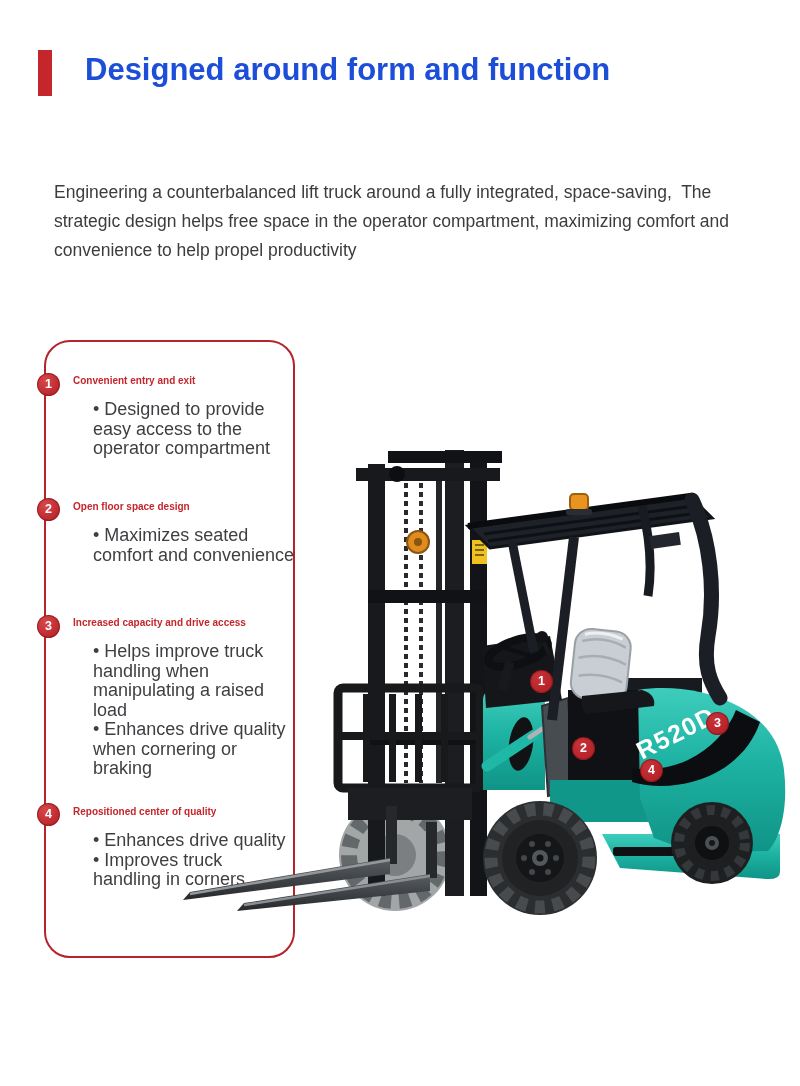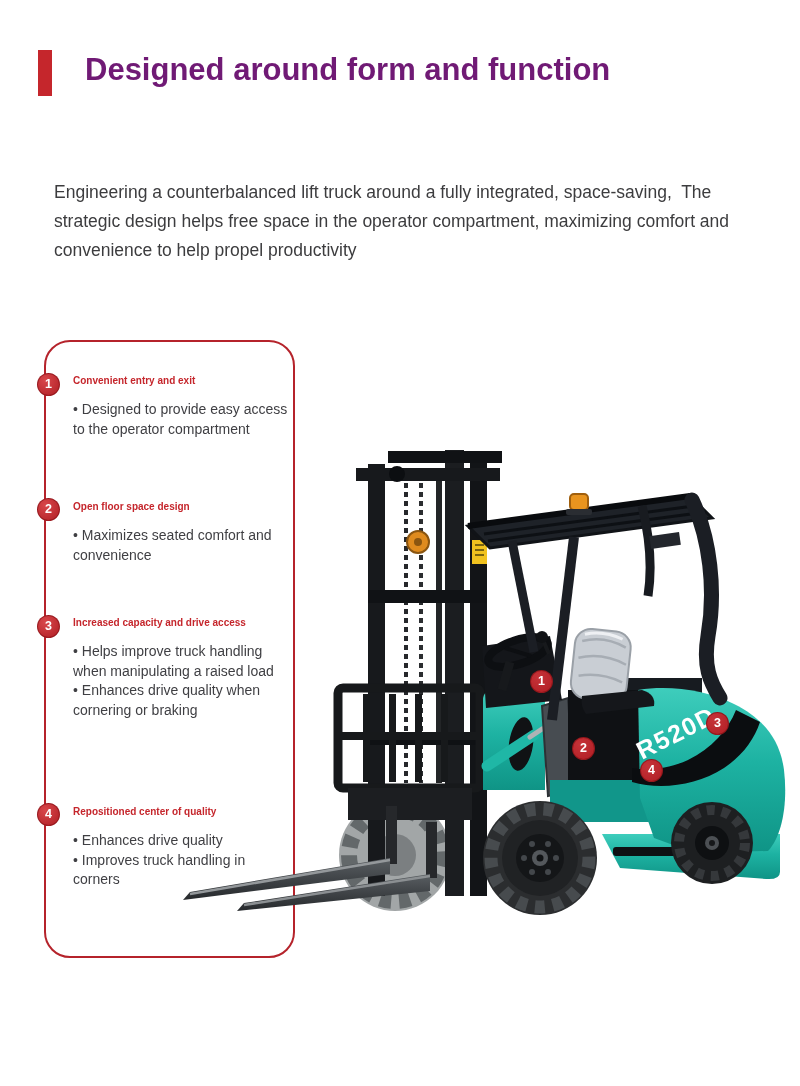--- a/index.html
+++ b/index.html
@@ -5,39 +5,39 @@
   html,body { margin:0; padding:0; background:#ffffff; }
   body {
     width:800px; height:1086px; position:relative; overflow:hidden;
     font-family:"Liberation Sans", sans-serif;
     -webkit-font-smoothing:antialiased;
   }
   
   .accent-bar { position:absolute; left:38px; top:50px; width:14px; height:46px; background:#c5262c; }
   .page-title {
     position:absolute; left:85px; top:52px; margin:0;
-    font-size:31px; font-weight:bold; color:#701a75; letter-spacing:0px; white-space:nowrap;
+    font-size:31px; font-weight:bold; color:#1d4ed8; letter-spacing:0px; white-space:nowrap;
   }
   
   .intro {
     position:absolute; left:38px; top:162px; width:706px; margin:16px;
     font-size:17.5px; line-height:29px; color:#3c3c3e; white-space:pre-wrap;
   }
   
   .features-panel {
     position:absolute; left:44px; top:340px; width:251px; height:618px;
     border:2px solid #b5232b; border-radius:26px; box-sizing:border-box; background:transparent;
   }
   .feature { position:absolute; left:27px; width:222px; }
   .feature h2 {
     margin:0; font-size:10px; font-weight:bold; color:#c5262c; line-height:19px;
   }
   .feature ul { margin:10px 0 0 0; padding:0; list-style:none; }
   .feature li {
-    font-size:14px; line-height:19.5px; color:#3f3f43;
+    font-size:18px; line-height:19.5px; color:#3f3f43;margin-left:20px;
   }
   .feature li::before { content:"• "; }
   .num-badge {
     position:absolute; left:-9px; width:23px; height:23px; border-radius:50%;
     background:radial-gradient(circle at 35% 30%, #d8474b, #b01e24);
     border:1px solid rgba(122,10,15,0.55); box-sizing:border-box;
     color:#ffffff; font-size:12.5px; font-weight:bold; text-align:center; line-height:21px;
   }
   .f1 { top:29px; }  .b1 { top:31px; }
   .f2 { top:155px; } .b2 { top:156px; }

